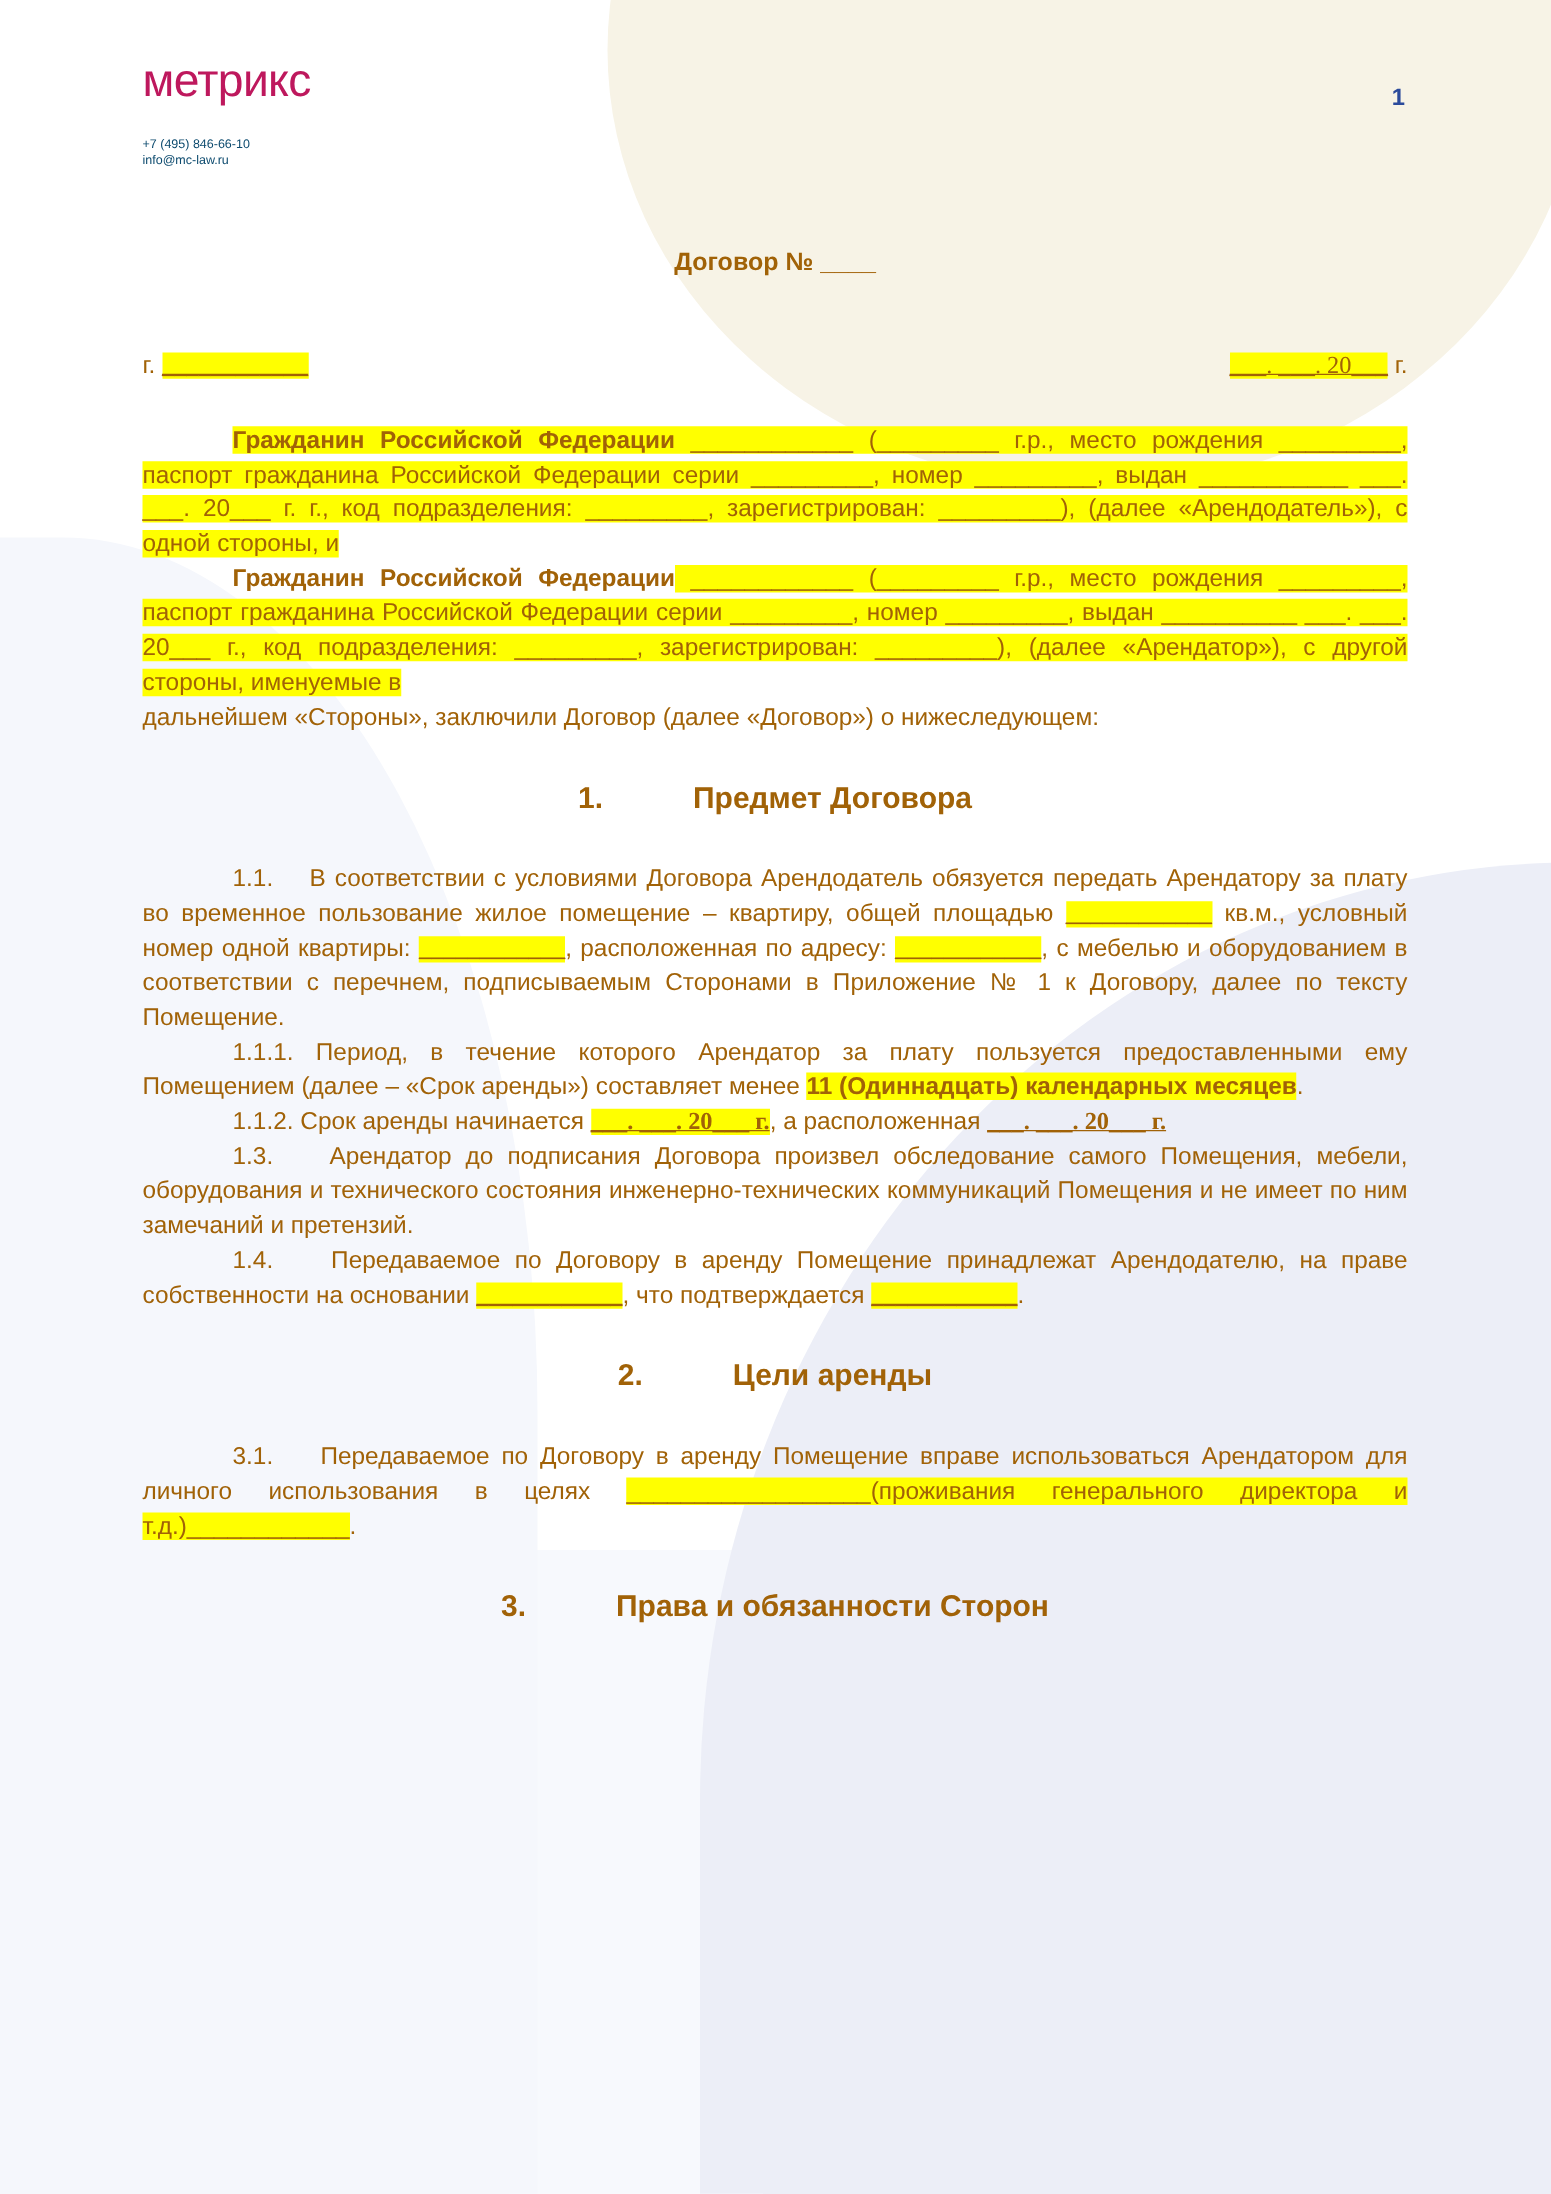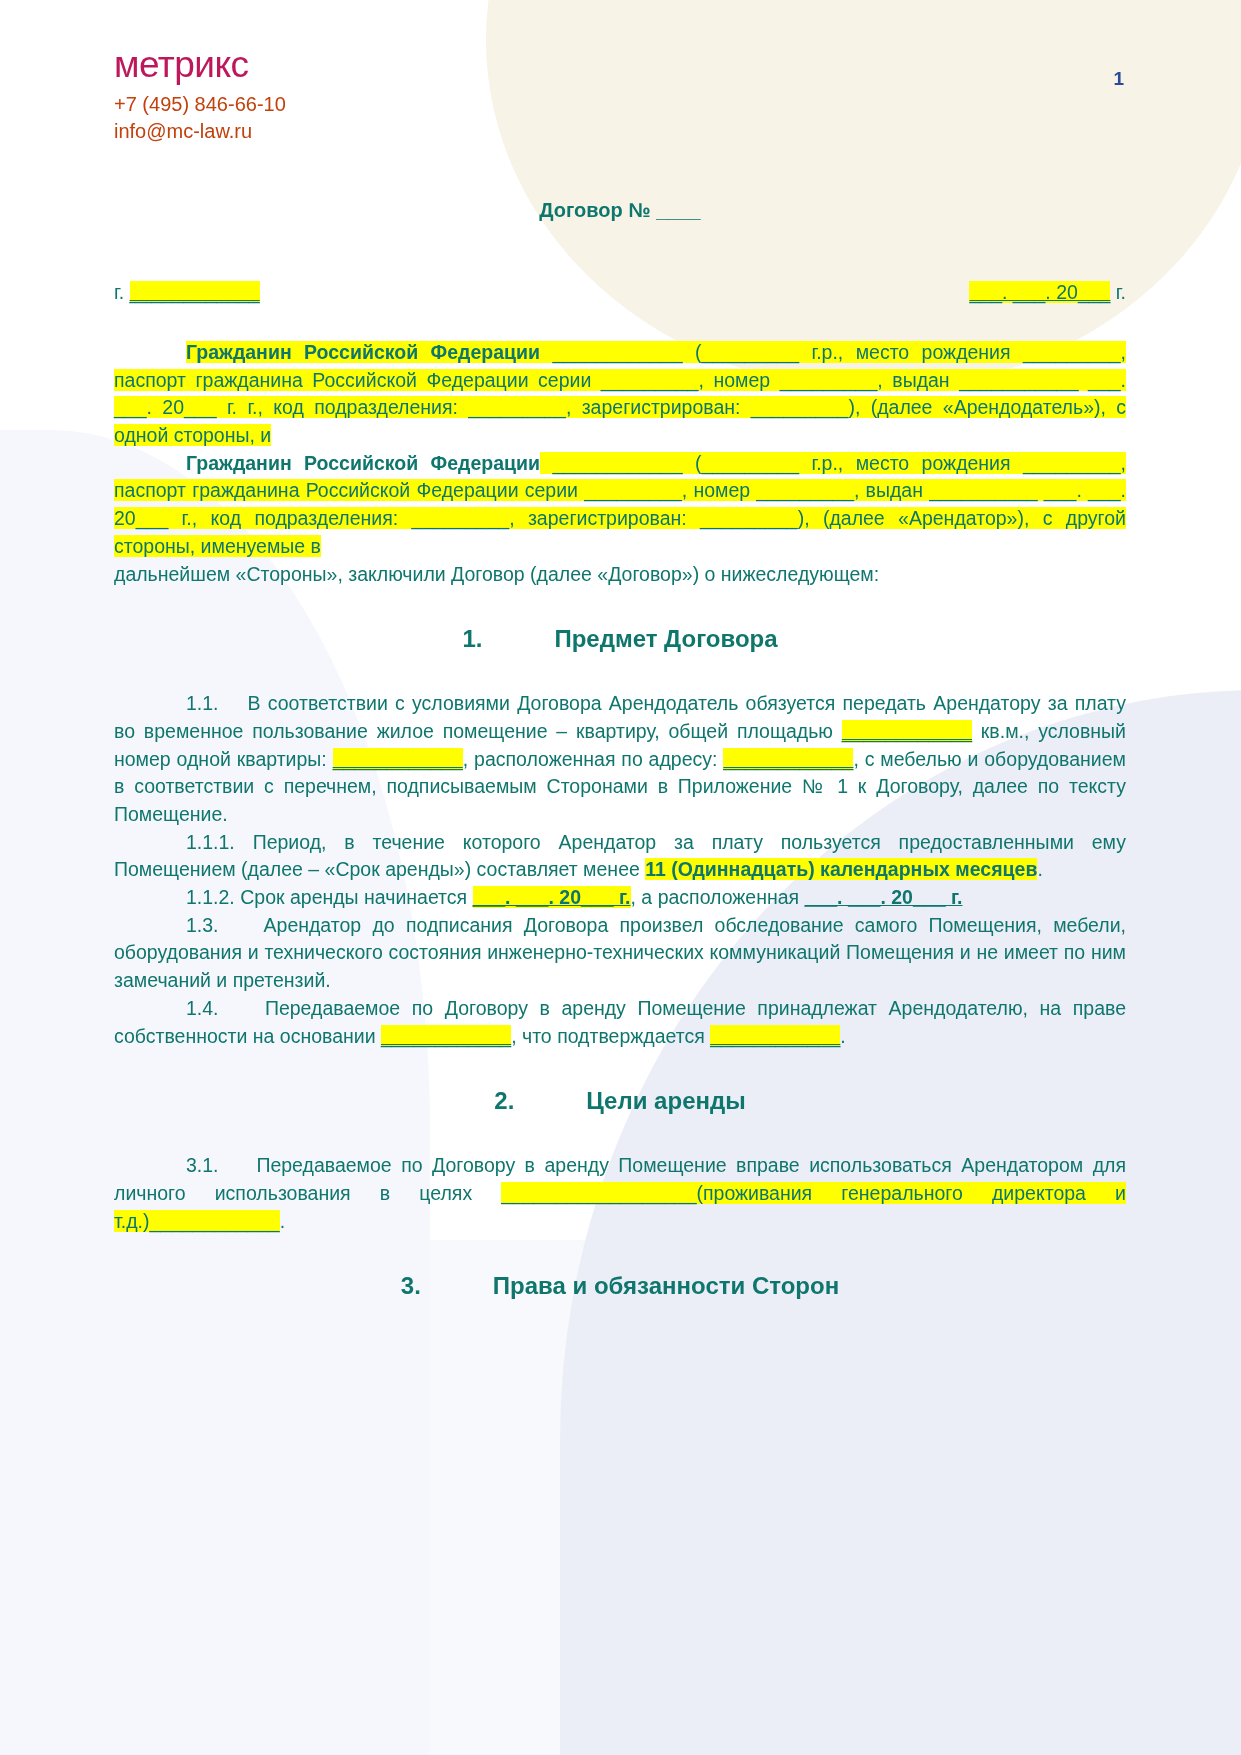--- a/index.html
+++ b/index.html
@@ -76,43 +76,43 @@
     width: 1010px;
   }
   .logo {
     font-size: 37px;
     color: #be185d;
     letter-spacing: -0.5px;
     line-height: 1.05;
     font-weight: 400;
   }
   .contact {
-    margin-top: 6px;
-    font-size: 20px;
-    color: #c2410c;
+    margin-top: 24px;
+    font-size: 10px;
+    color: #0c4a6e;
     line-height: 1.35;
   }
   .page-number {
     position: absolute;
     right: 0px;
     top: 22px;
     font-size: 19px;
     font-weight: bold;
     color: #2b4a9b;
   }
 
   
   .doc {
     position: absolute;
     left: 114px;
     top: 196px;
     width: 1012px;
     font-size: 19.5px;
     line-height: 1.42;
-    color: #0f766e;
+    color: #a16207;
     text-align: justify;
   }
 
   .title-block {
     text-align: center;
     font-weight: bold;
     font-size: 20px;
     line-height: 1.45;
     margin-bottom: 54px;
   }
@@ -126,21 +126,21 @@
   .citydate .right { position: absolute; right: 0; top: 0; }
 
   p.para {
     margin: 0;
     text-align: justify;
   }
   p.indent { text-indent: 72px; }
 
   .hl { background: #ffff00; }
   .bold { font-weight: bold; }
-  .u { text-decoration: underline; }
+  .u { text-decoration: underline; font-family: Liberation Serif, serif; }
 
   .section-head {
     text-align: center;
     font-weight: bold;
     margin: 34px 0 34px 0;
     font-size: 24px;
   }
   .section-head .num { display: inline-block; min-width: 92px; text-align: left; }
 </style>
 </head>

